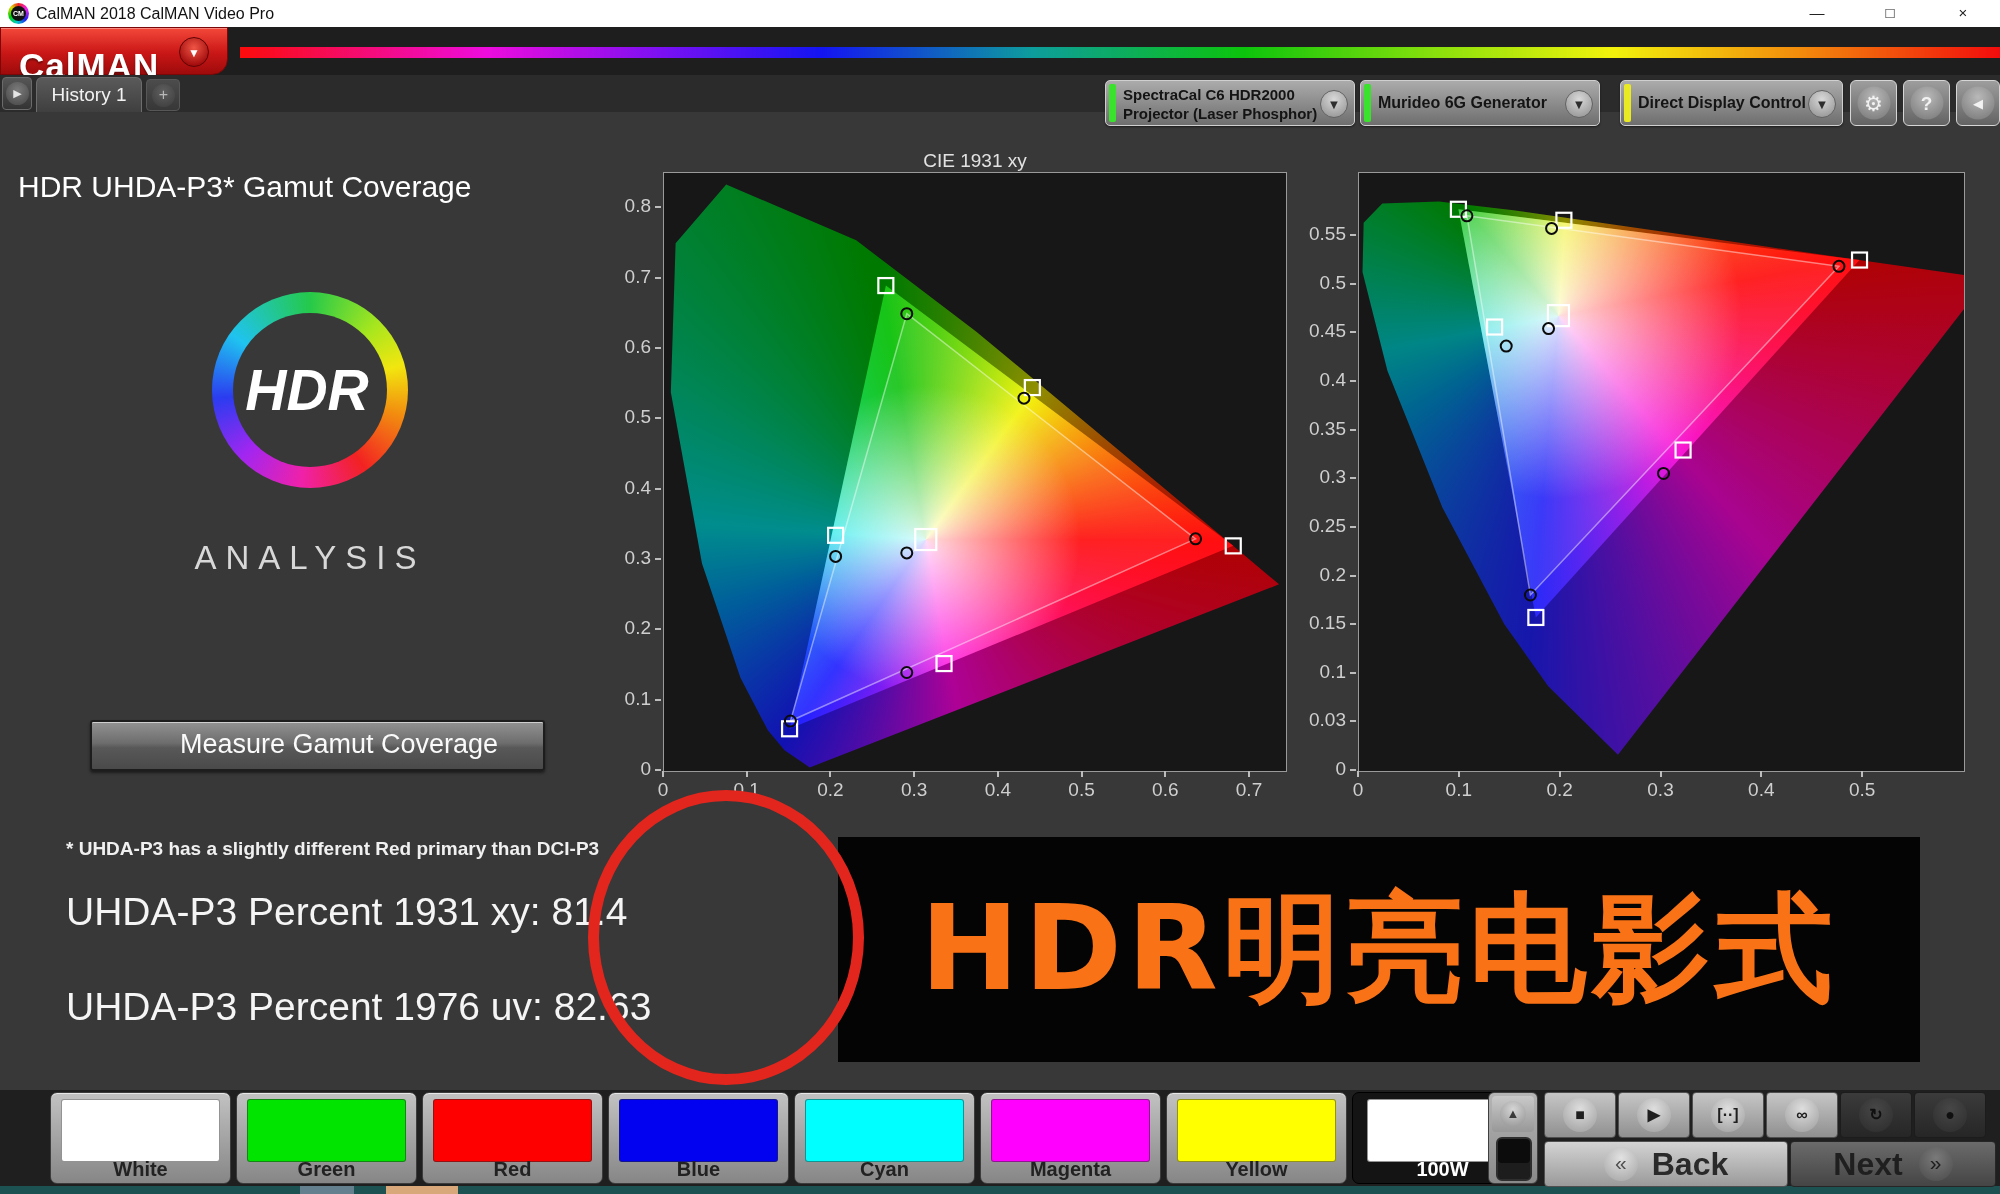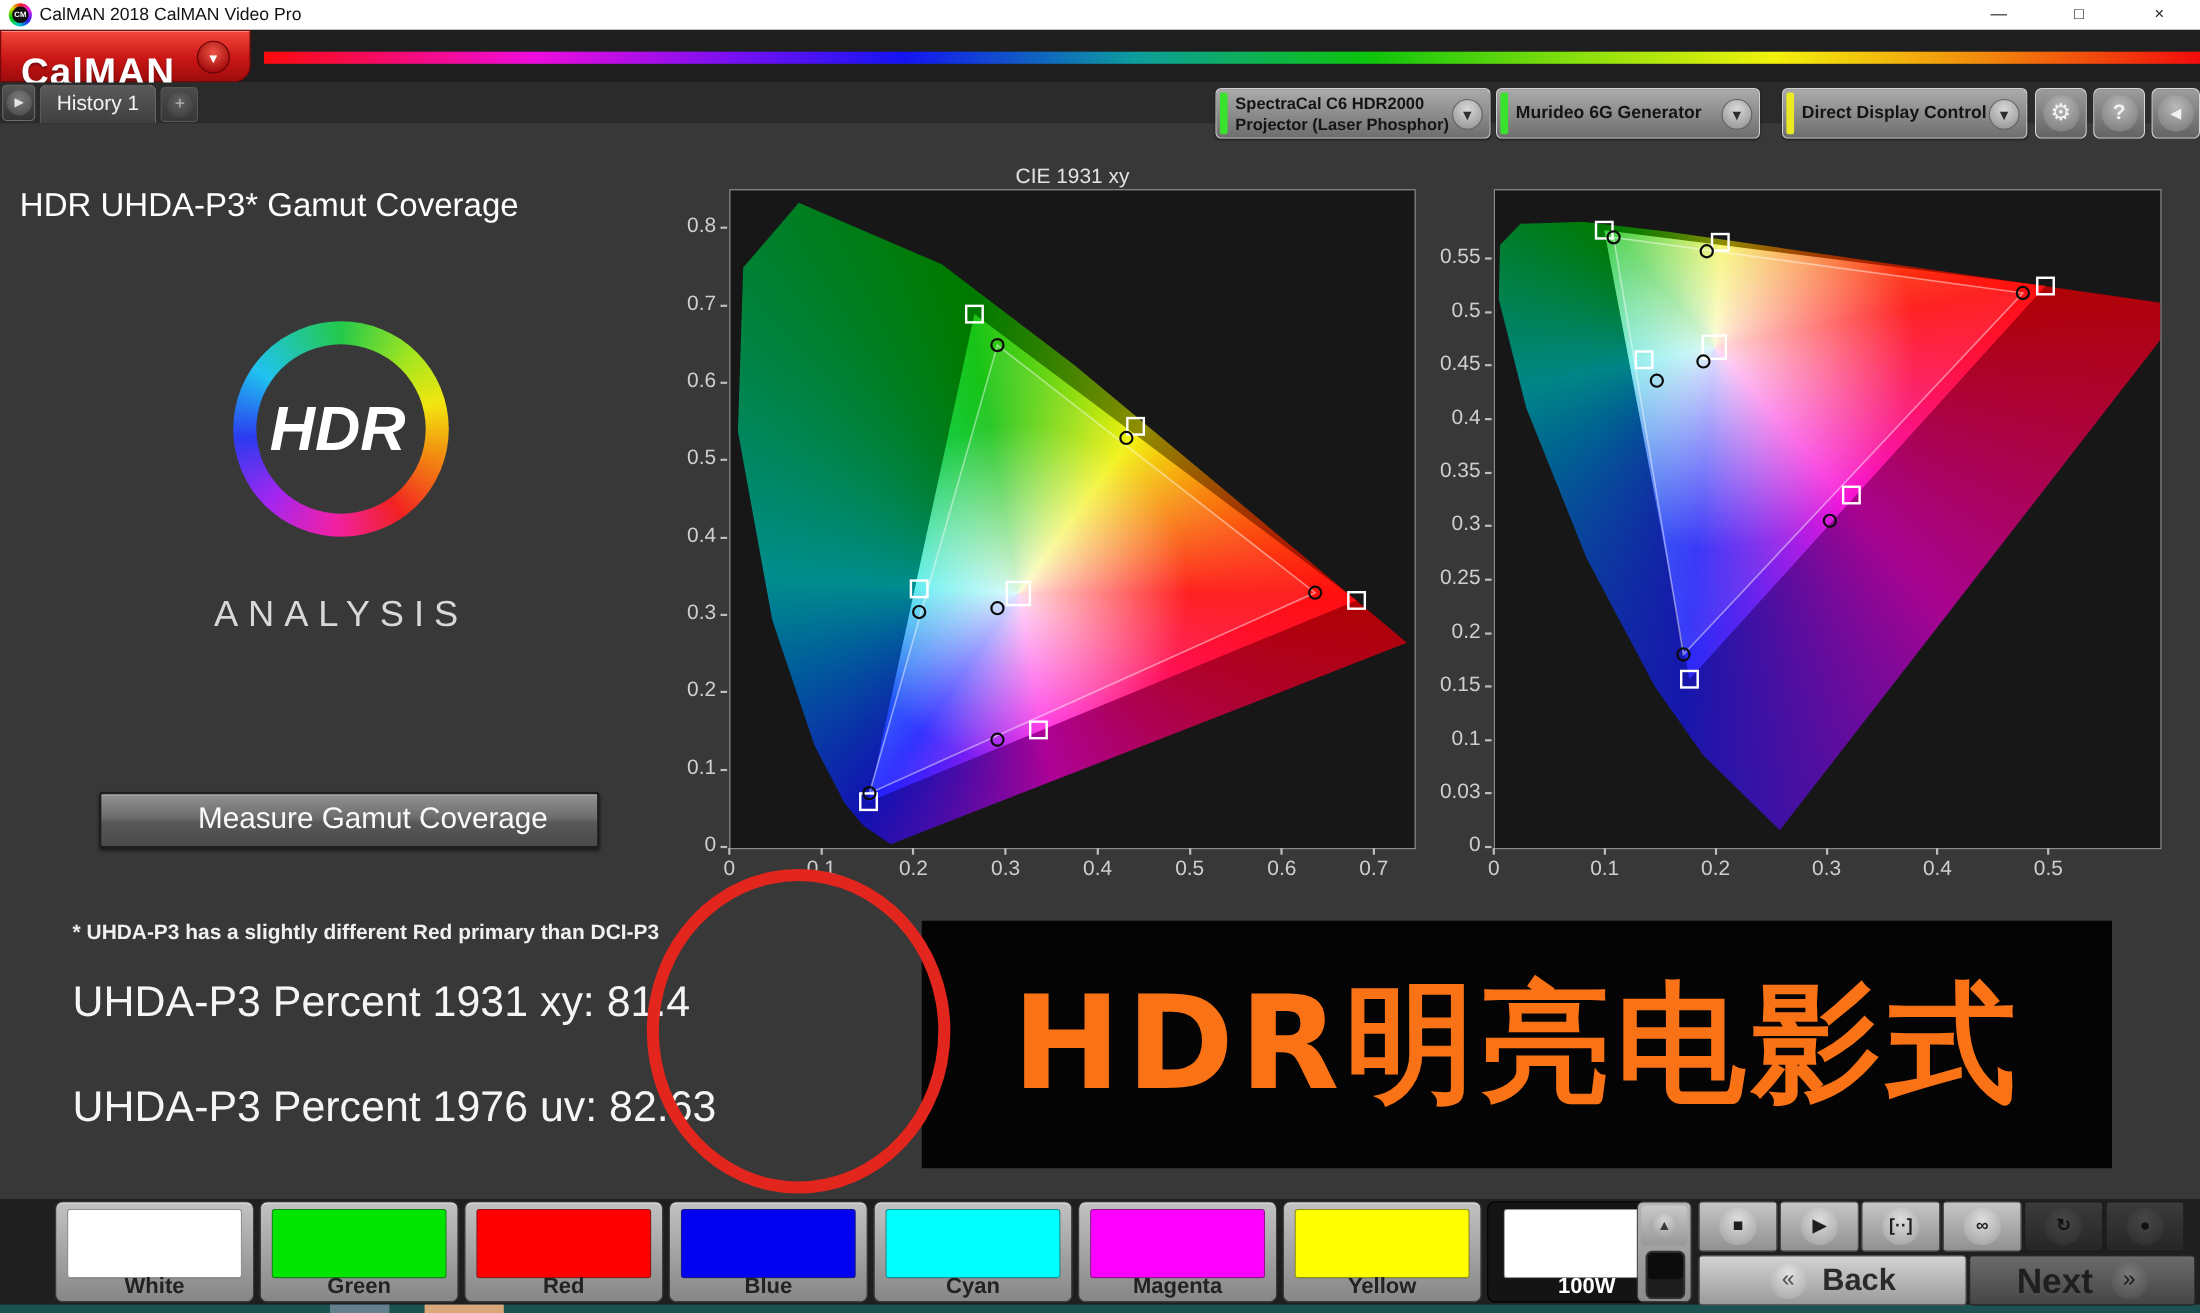--- a/index.html
+++ b/index.html
@@ -129,21 +129,21 @@
   .t-btn { position:relative; width:72px; height:46px; border-radius:4px; border:1px solid #4f4f4f;
     background:linear-gradient(#c6c6c6,#909090); }
   .t-btn .t-circle { position:absolute; left:50%; top:50%; transform:translate(-50%,-50%); width:34px; height:34px; border-radius:50%;
     background:radial-gradient(circle at 50% 32%, #dedede, #9c9c9c); color:#1f1f1f; font-size:16px; text-align:center; line-height:34px; font-weight:bold; }
   .t-btn.dark { background:linear-gradient(#3b3b3b,#262626); border-color:#1c1c1c; }
   .t-btn.dark .t-circle { background:radial-gradient(circle at 50% 32%, #474747, #2c2c2c); color:#101010; }
   .back-btn { position:absolute; left:1544px; top:51px; width:244px; height:46px; border-radius:4px; border:1px solid #4f4f4f;
     background:linear-gradient(#d3d3d3,#9a9a9a); display:flex; align-items:center; justify-content:center; gap:14px; }
   .back-btn .nav-circle { width:34px; height:34px; border-radius:50%; background:radial-gradient(circle at 50% 32%, #e2e2e2, #a2a2a2);
     color:#4e4e4e; font-size:21px; text-align:center; line-height:32px; }
-  .back-btn .nav-label { font-size:28px; font-weight:600; color:#2a2a2a; }
+  .back-btn .nav-label { font-size:32px; font-weight:600; color:#2a2a2a; }
   .next-btn { position:absolute; left:1790px; top:51px; width:206px; height:46px; border-radius:4px; border:1px solid #262626;
     background:linear-gradient(#6b6b6b,#454545); display:flex; align-items:center; justify-content:center; gap:16px; }
   .next-btn .nav-label { font-size:32px; font-weight:600; color:#1f1f1f; }
   .next-btn .nav-circle { width:34px; height:34px; border-radius:50%; background:radial-gradient(circle at 50% 32%, #7a7a7a, #4a4a4a);
     color:#1c1c1c; font-size:21px; text-align:center; line-height:32px; }
 </style>
 </head>
 <body>
 
 <div id="app">

